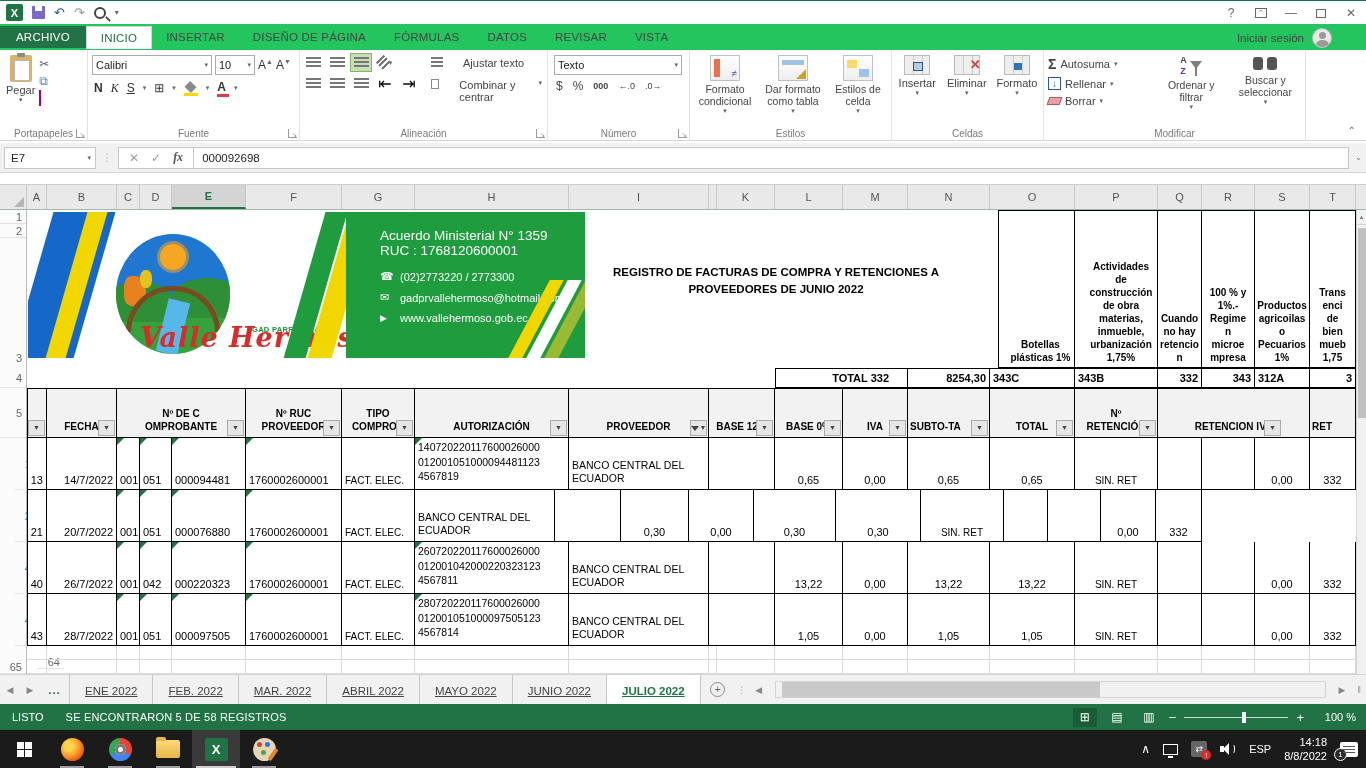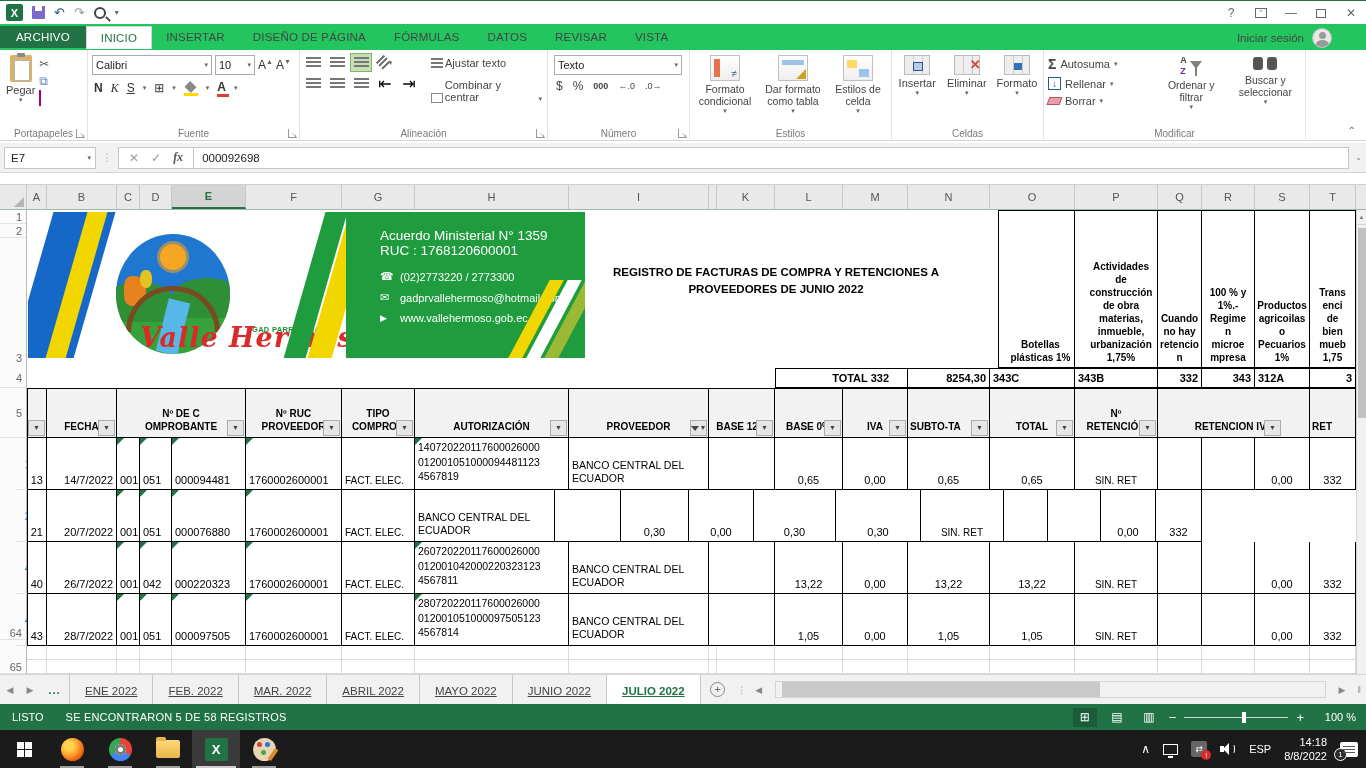--- a/index.html
+++ b/index.html
@@ -52,21 +52,21 @@
   .bucket:before{content:"";position:absolute;left:2px;top:0;width:9px;height:8px;background:#8a8a8a;transform:rotate(45deg);}
   .bucket:after{content:"";position:absolute;left:0;bottom:-2px;width:14px;height:3px;background:#ffd800;}
   .fcolA{font-weight:bold;color:#333;position:relative;padding-bottom:2px;}
   .fcolA:after{content:"";position:absolute;left:0;bottom:-1px;width:12px;height:3px;background:#e03c3c;}
   .tiny{font-size:7px;color:#666;}
   .lns{width:15px;height:11px;background:repeating-linear-gradient(#777 0 2px,transparent 2px 4px);}
   .alnbox{width:22px;height:19px;display:flex;align-items:center;justify-content:center;}
   .alnbox.sel{background:#c6e0b4;border:1px solid #86b26a;}
   .alignrows{display:flex;flex-direction:column;gap:2px;}
   .alignrow{display:flex;gap:2px;align-items:center;}
-  .albtn{display:flex;align-items:flex-end;gap:2px;font-size:11px;color:#444;padding:2px 3px;}
+  .albtn{display:flex;align-items:flex-start;gap:20px;font-size:11px;color:#444;padding:2px 3px;}
   .numrow{display:flex;gap:10px;align-items:center;padding:4px 6px 0;font-size:12px;color:#444;}
   .sticon{width:30px;height:26px;border:1px solid #c0c0c0;background:linear-gradient(#fff,#eee);position:relative;margin-bottom:2px;}
   .sticon.cf:before{content:"";position:absolute;left:3px;top:3px;width:6px;height:18px;background:#e8734a;}
   .sticon.cf:after{content:"≠";position:absolute;right:2px;bottom:1px;font-size:10px;color:#2b579a;}
   .sticon.ft:before{content:"";position:absolute;left:3px;top:4px;right:3px;height:5px;background:#9dc3e6;}
   .sticon.ft:after{content:"";position:absolute;right:1px;bottom:1px;width:10px;height:10px;background:#c9a227;clip-path:polygon(0 100%,100% 0,100% 100%);}
   .sticon.cs:before{content:"";position:absolute;left:3px;top:4px;width:10px;height:8px;background:#ffd966;}
   .sticon.cs:after{content:"";position:absolute;right:3px;bottom:3px;width:10px;height:8px;background:#9dc3e6;}
   .twoline{font-size:10.5px;line-height:1.15;color:#444;text-align:center;}
   .cellicon{width:26px;height:20px;border:1px solid #bbb;background:repeating-linear-gradient(90deg,#eee 0 8px,#ccc 8px 9px),repeating-linear-gradient(#eee 0 6px,#ccc 6px 7px);position:relative;margin-bottom:2px;}
@@ -488,21 +488,21 @@
     <div id="gutter">
       <span class="gnum" style="top:0;height:14px;">1</span>
       <span class="gnum" style="top:14px;height:14px;">2</span>
       <span class="gnum" style="top:138px;height:20px;border-bottom:none;">3</span>
       <span class="gnum" style="top:158px;height:20px;">4</span>
       <span class="gnum" style="top:178px;height:50px;">5</span>
       <span class="gnum blue" style="top:228px;height:52px;">19</span>
       <span class="gnum blue" style="top:280px;height:52px;">27</span>
       <span class="gnum blue" style="top:332px;height:52px;">46</span>
       <span class="gnum blue" style="top:384px;height:52px;">49</span>
-      <span class="gnum" style="top:416px;height:14px;">64</span>
+      <span class="gnum" style="top:445px;height:14px;margin-left:38px;">64</span>
       <span class="gnum" style="top:450px;height:14px;">65</span>
     </div>
 
     <div class="taxbox" style="left:990px;width:85px;margin-left:8px;">Botellas
 plásticas 1%</div>
     <div class="taxbox" style="left:1074px;width:94px;">Actividades
 de
 construcción
 de obra
 materias,

